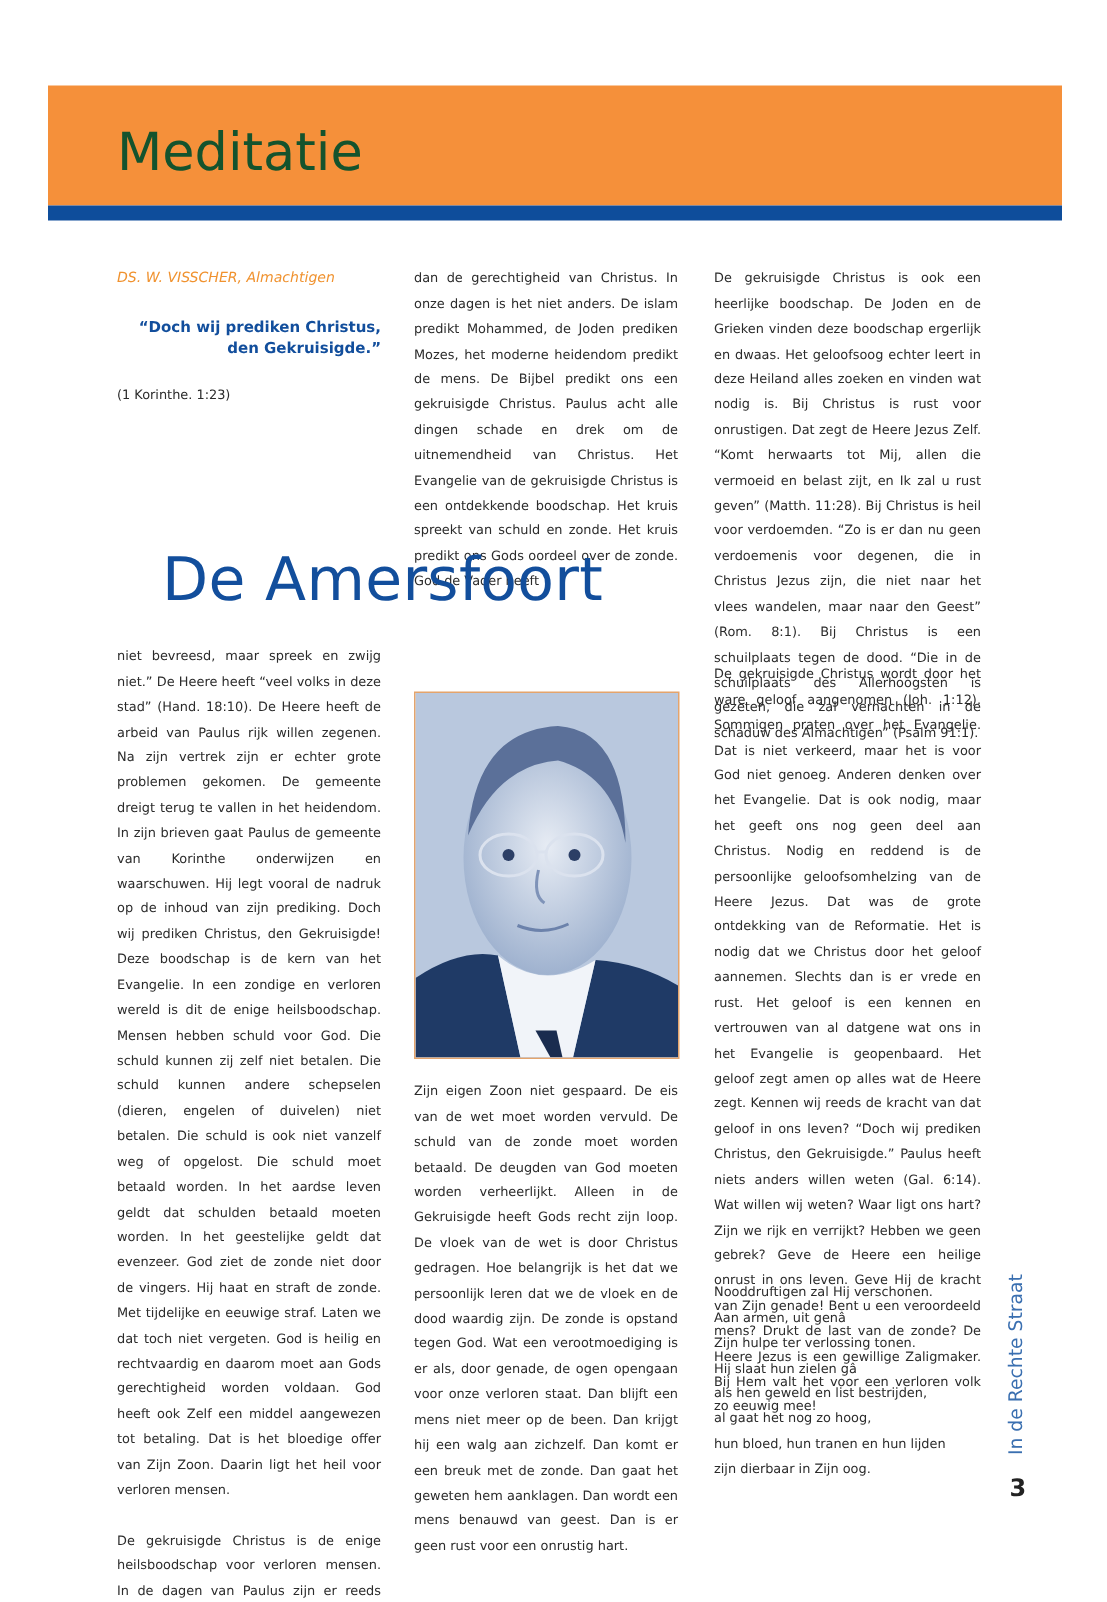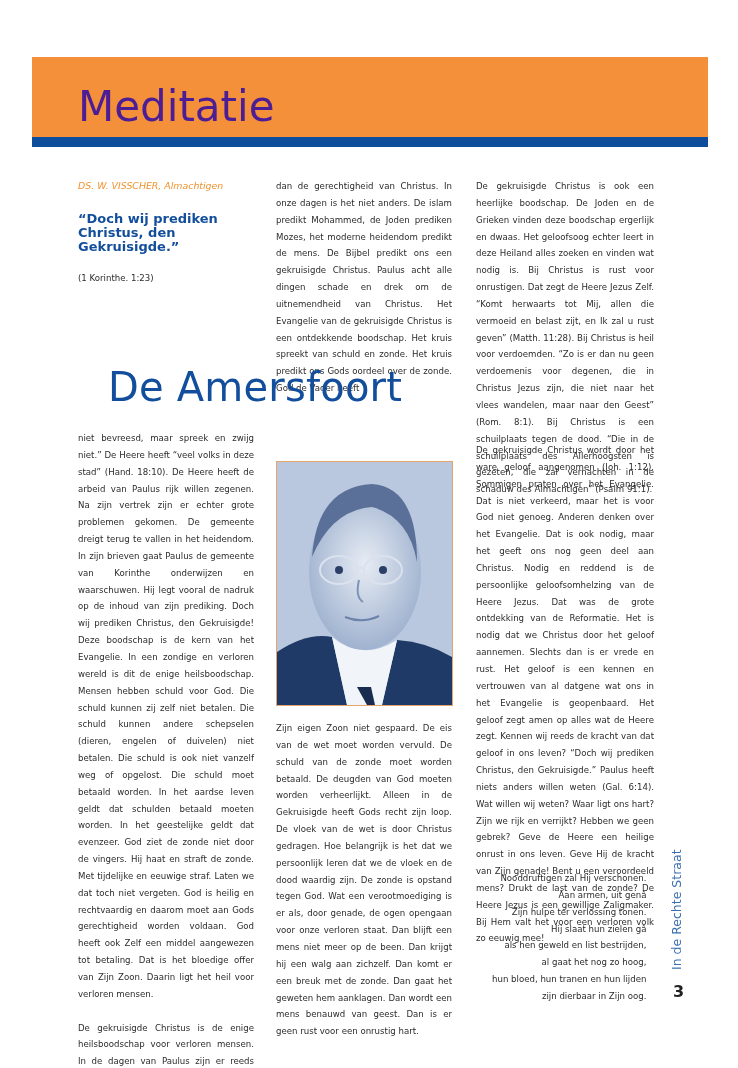--- a/index.html
+++ b/index.html
@@ -1,34 +1,34 @@
 <!DOCTYPE html>
 <html><head>
 <meta charset="utf-8">
 <style>
   html, body { margin: 0; padding: 0; background: #ffffff; }
   body { width: 738px; height: 1068px; position: relative; overflow: hidden;
          font-family: "DejaVu Sans", sans-serif; color: #2b2b2b; }
   .band-orange { position: absolute; left: 32px; top: 57px; width: 676px; height: 80px; background: #f5903a; }
   .band-blue { position: absolute; left: 32px; top: 137px; width: 676px; height: 10px; background: #0e4d9b; }
-  .section-title { position: absolute; left: 78px; top: 82px; font-size: 42px; color: #4c1d95;
+  .section-title { position: absolute; left: 78px; top: 82px; font-size: 35px; color: #14532d;
                    font-family: "DejaVu Sans", sans-serif; letter-spacing: 0px; margin: 0; font-weight: normal; text-align: center; }
   .col { position: absolute; font-size: 8.6px; line-height: 16.85px; text-align: justify; }
   .col p { margin: 0; }
   .col p + p { margin-top: 16.85px; }
   .col1 { left: 78px; width: 176px; }
   .col2 { left: 276px; width: 176px; }
   .col3 { left: 476px; width: 178px; }
   .author { color: #f0922f; font-style: italic; font-size: 9.4px; line-height: 16.85px; margin: 0; }
-  .quote { color: #124e9c; font-weight: bold; font-size: 13px; line-height: 14px; margin: 16px 0 0 0; text-align: left; }
+  .quote { color: #124e9c; font-weight: bold; font-size: 10px; line-height: 14px; margin: 16px 0 0 0; text-align: right; }
   .ref { font-size: 8.6px; line-height: 14px; margin: 0; }
   .big-title { position: absolute; left: 108px; top: 364px; font-size: 40px; color: #124e9c; margin: 0; font-weight: normal; letter-spacing: 0.2px; }
   .photo { position: absolute; left: 276px; top: 461px; width: 175px; height: 243px; border: 1px solid #e4a46c;
            background: linear-gradient(180deg, #c6d2e4 0%, #a8bbd6 60%, #7d97bf 100%); overflow: hidden; }
-  .poem { position: absolute; left: 476px; top: 854px; font-size: 8.6px; line-height: 16.85px; margin: 16px; padding: 0; list-style: none; text-align: right; }
+  .poem { position: absolute; left: 476px; top: 854px; font-size: 8.6px; line-height: 16.85px; margin: 0; padding: 0; list-style: none; }
   .vertical { position: absolute; left: 669px; top: 970px; transform: rotate(-90deg); transform-origin: 0 0;
               font-size: 12.5px; color: #3a6fb0; white-space: nowrap; }
   .pagenum { position: absolute; left: 673px; top: 982px; font-size: 16px; font-weight: bold; color: #222; }
 </style>
 </head>
 <body>
 
 <div class="band-orange"></div>
 <div class="band-blue"></div>
 <h1 class="section-title">Meditatie</h1>

